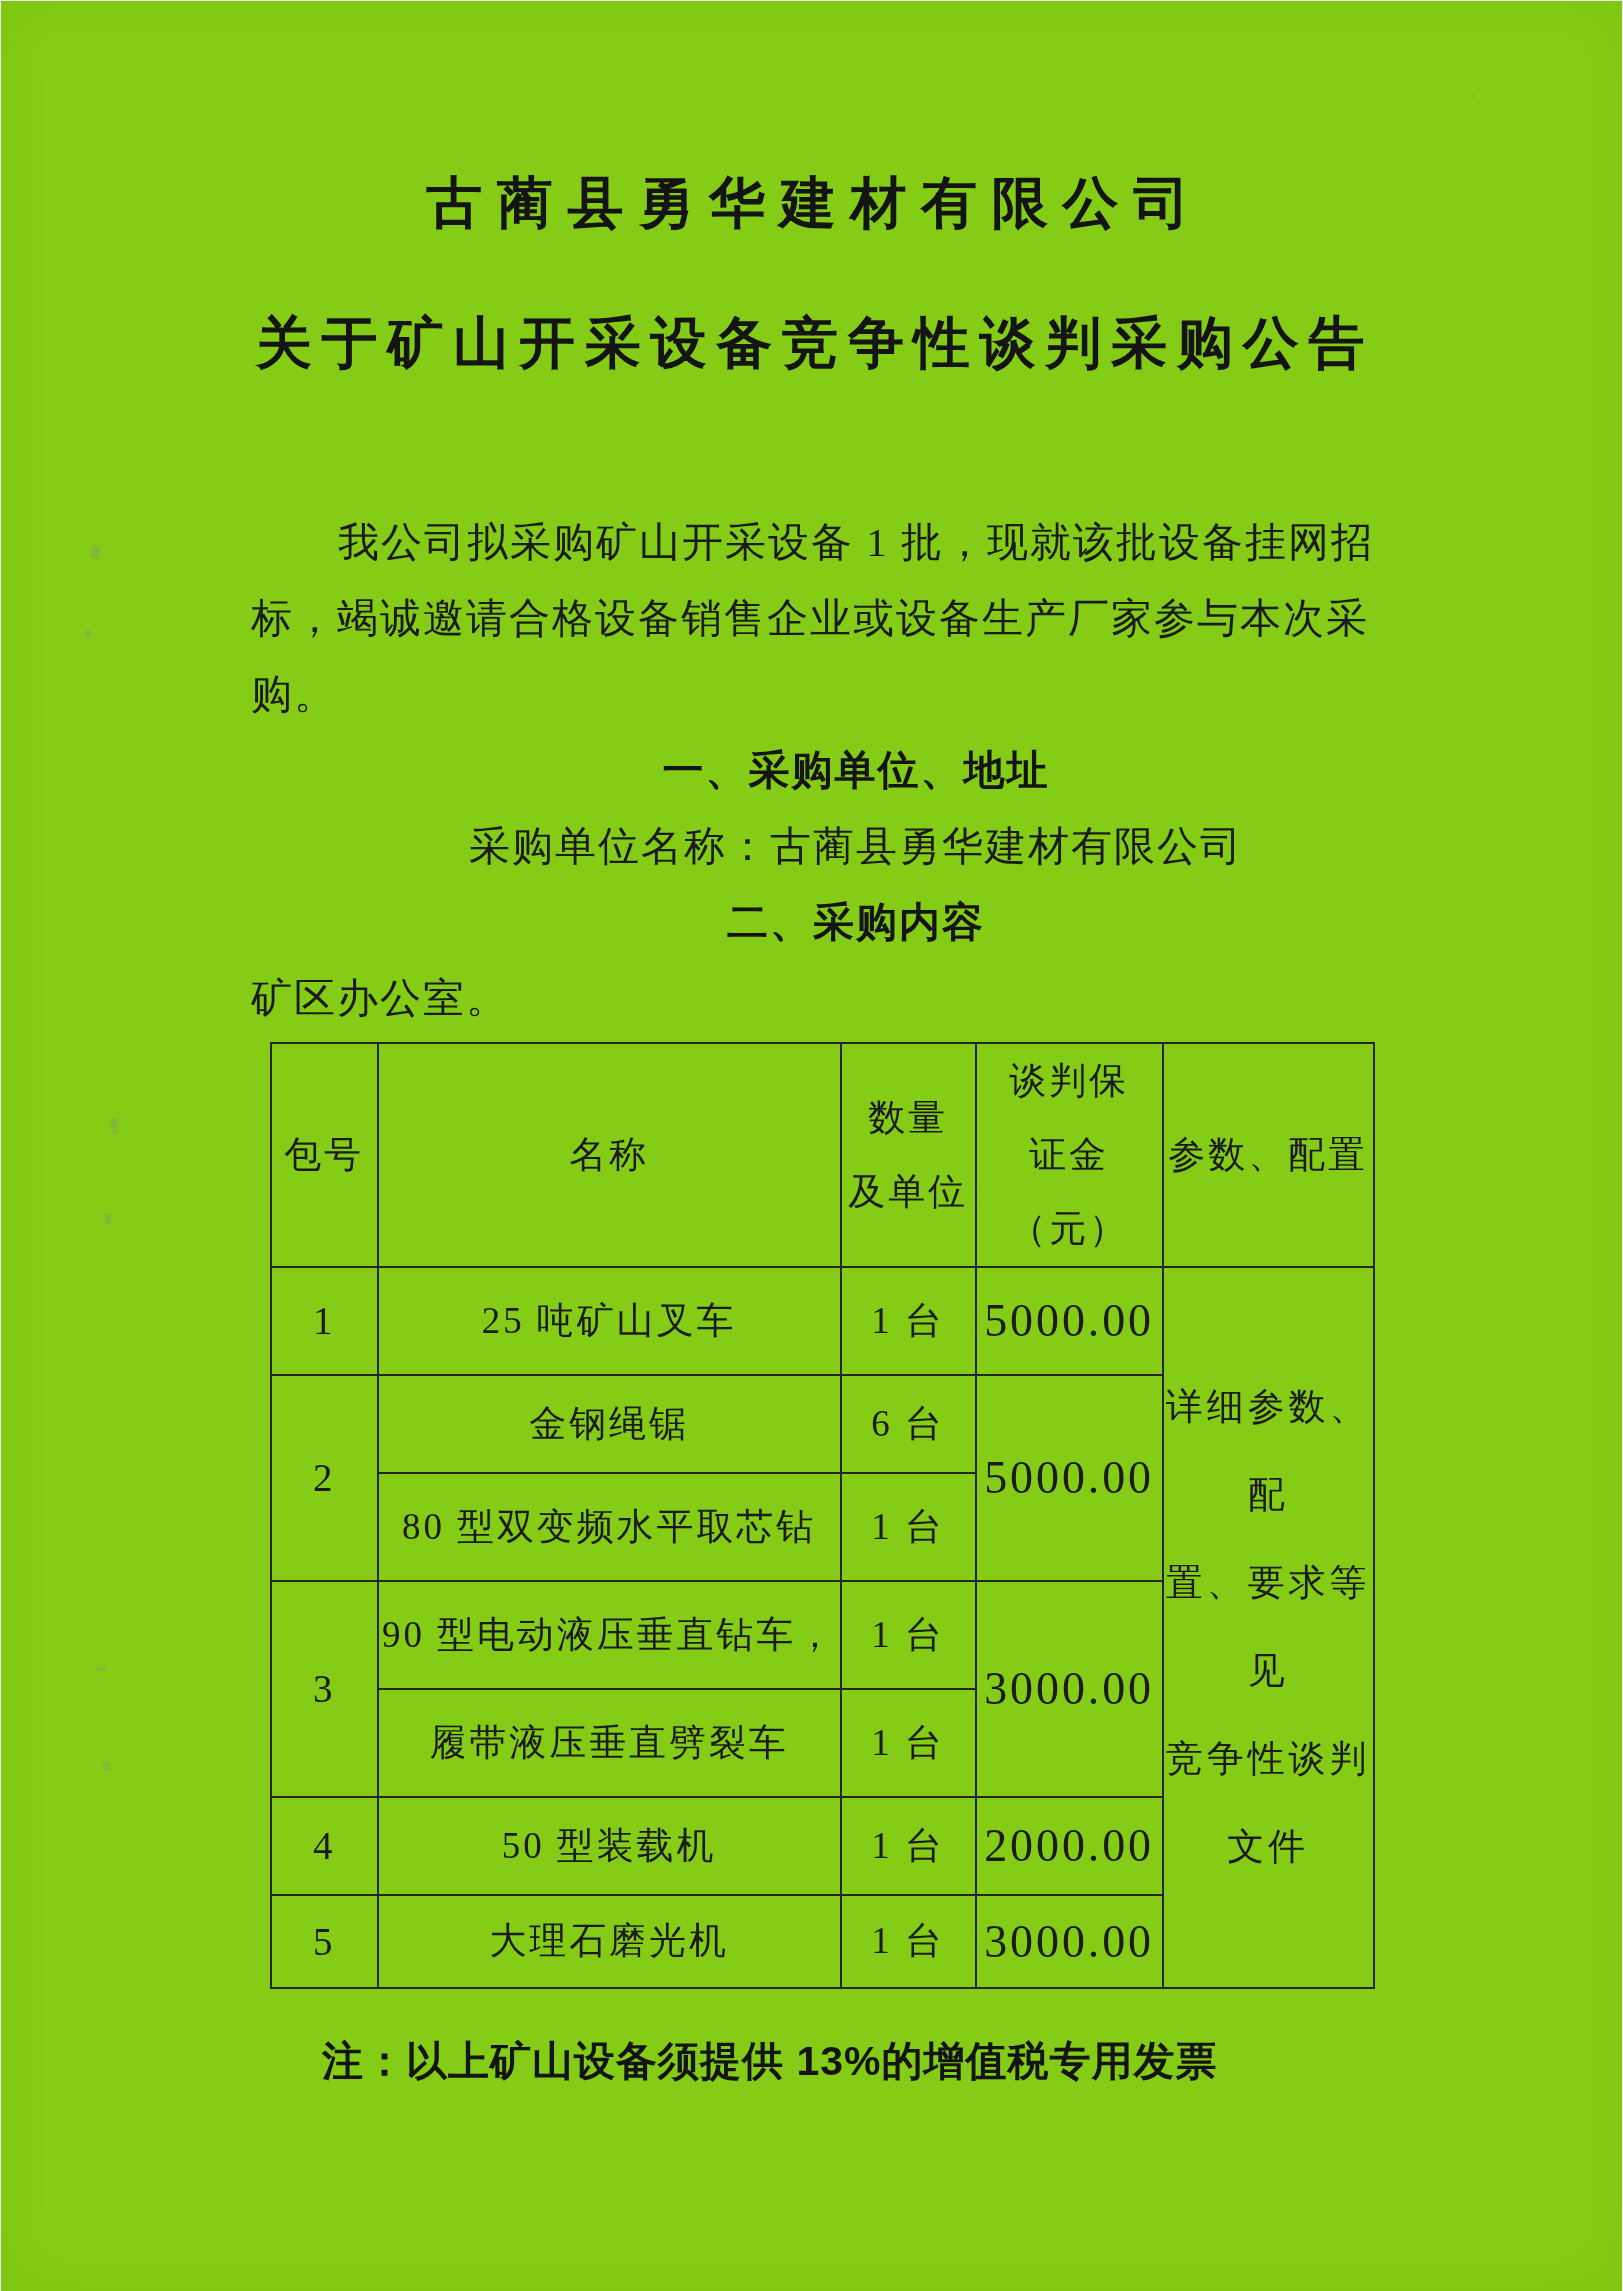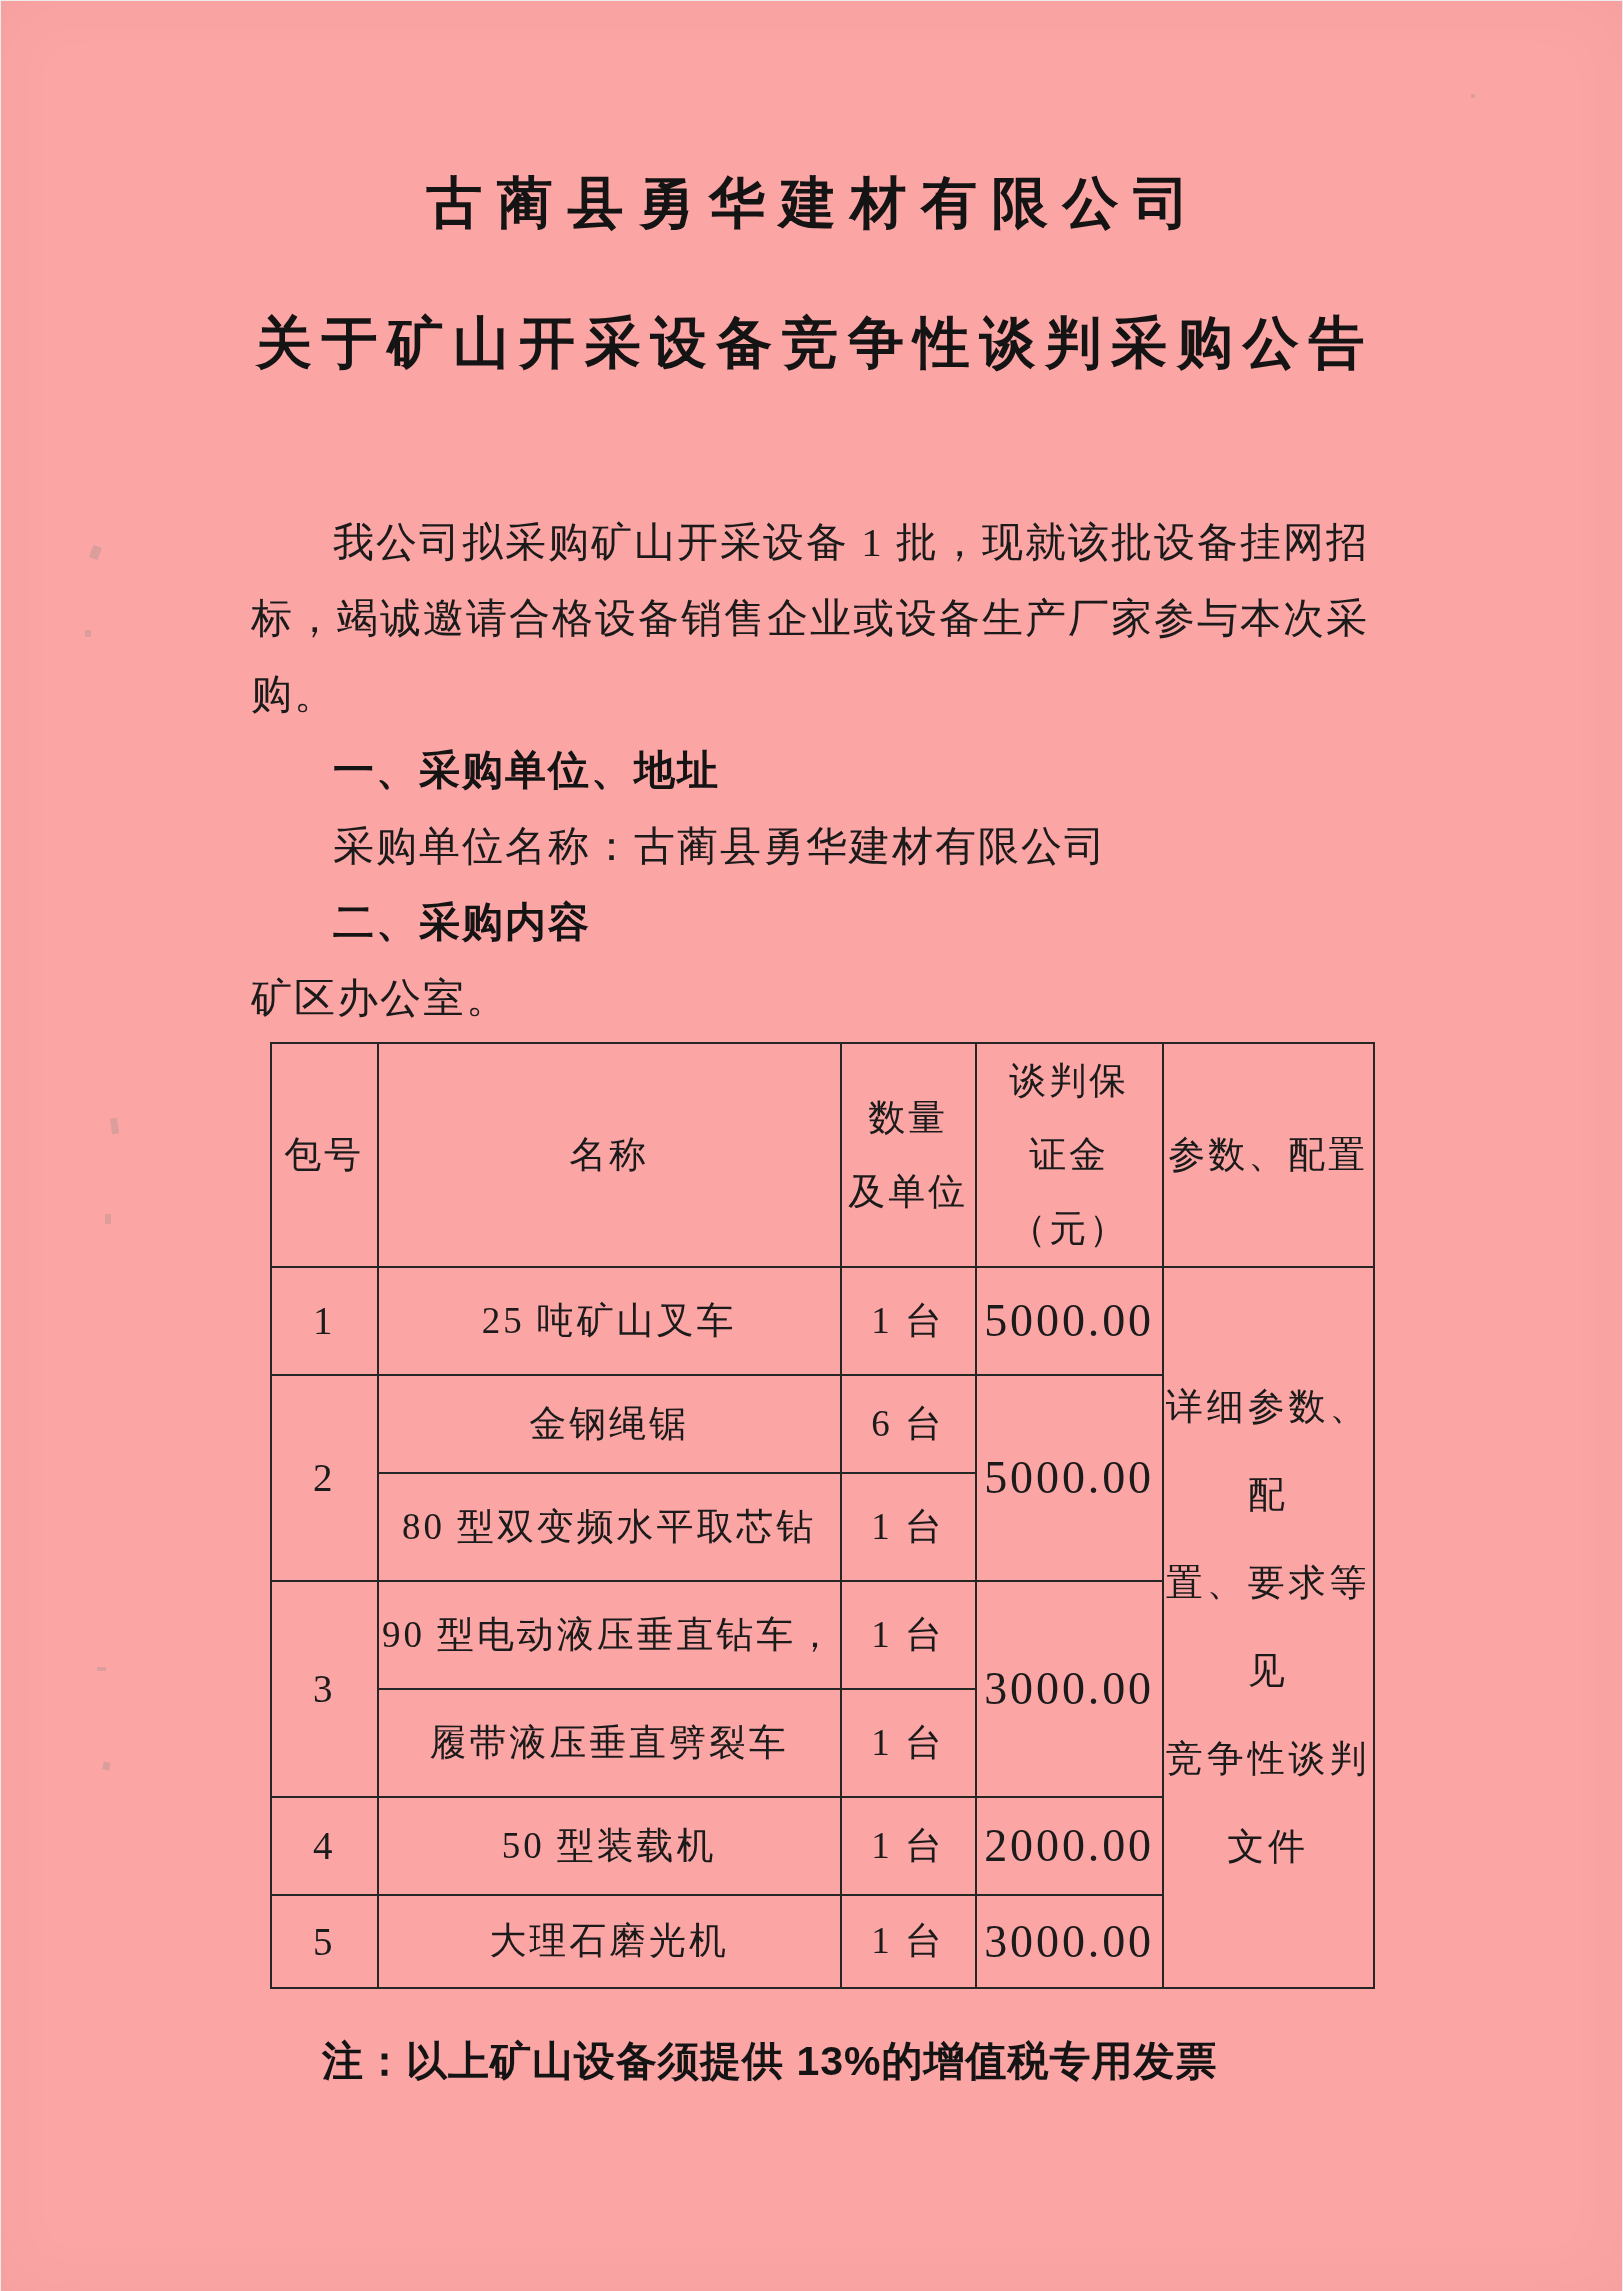--- a/index.html
+++ b/index.html
@@ -6,21 +6,21 @@
   body {
     width: 1623px; height: 2292px;
     background: #f4f4f2;
     font-family: "Liberation Serif", "DejaVu Serif", serif;
     color: #1b1b1b;
     overflow: hidden;
   }
   .page {
     position: relative;
     width: 1623px; height: 2292px;
-    background: #fca5a5;
+    background: #84cc16;
     box-sizing: border-box;
     border: 1px solid #ececea;
     box-shadow: inset 0 0 69px rgba(0,0,0,0.035);
   }
   .content {
     margin: 0 243px 0 250px;
   }
   .titles { padding-top: 163px; }
   .title {
     text-align: center;
@@ -33,21 +33,21 @@
     white-space: nowrap;
   }
   .title2 { margin-top: 62px; letter-spacing: 9.8px; }
   .bodytext {
     margin-top: 122px;
     font-size: 41px;
     line-height: 76px;
     letter-spacing: 2px;
   }
   .line { white-space: nowrap; }
-  .indent { padding-left: 82px; }
+  .indent { padding-left: 82px; text-align: center; }
   .heading {
     font-family: "Liberation Sans", "DejaVu Sans", sans-serif;
     font-weight: 700;
     font-size: 41px;
     letter-spacing: 2px;
     color: #141414;
   }
   table.purchase {
     border-collapse: collapse;
     table-layout: fixed;

